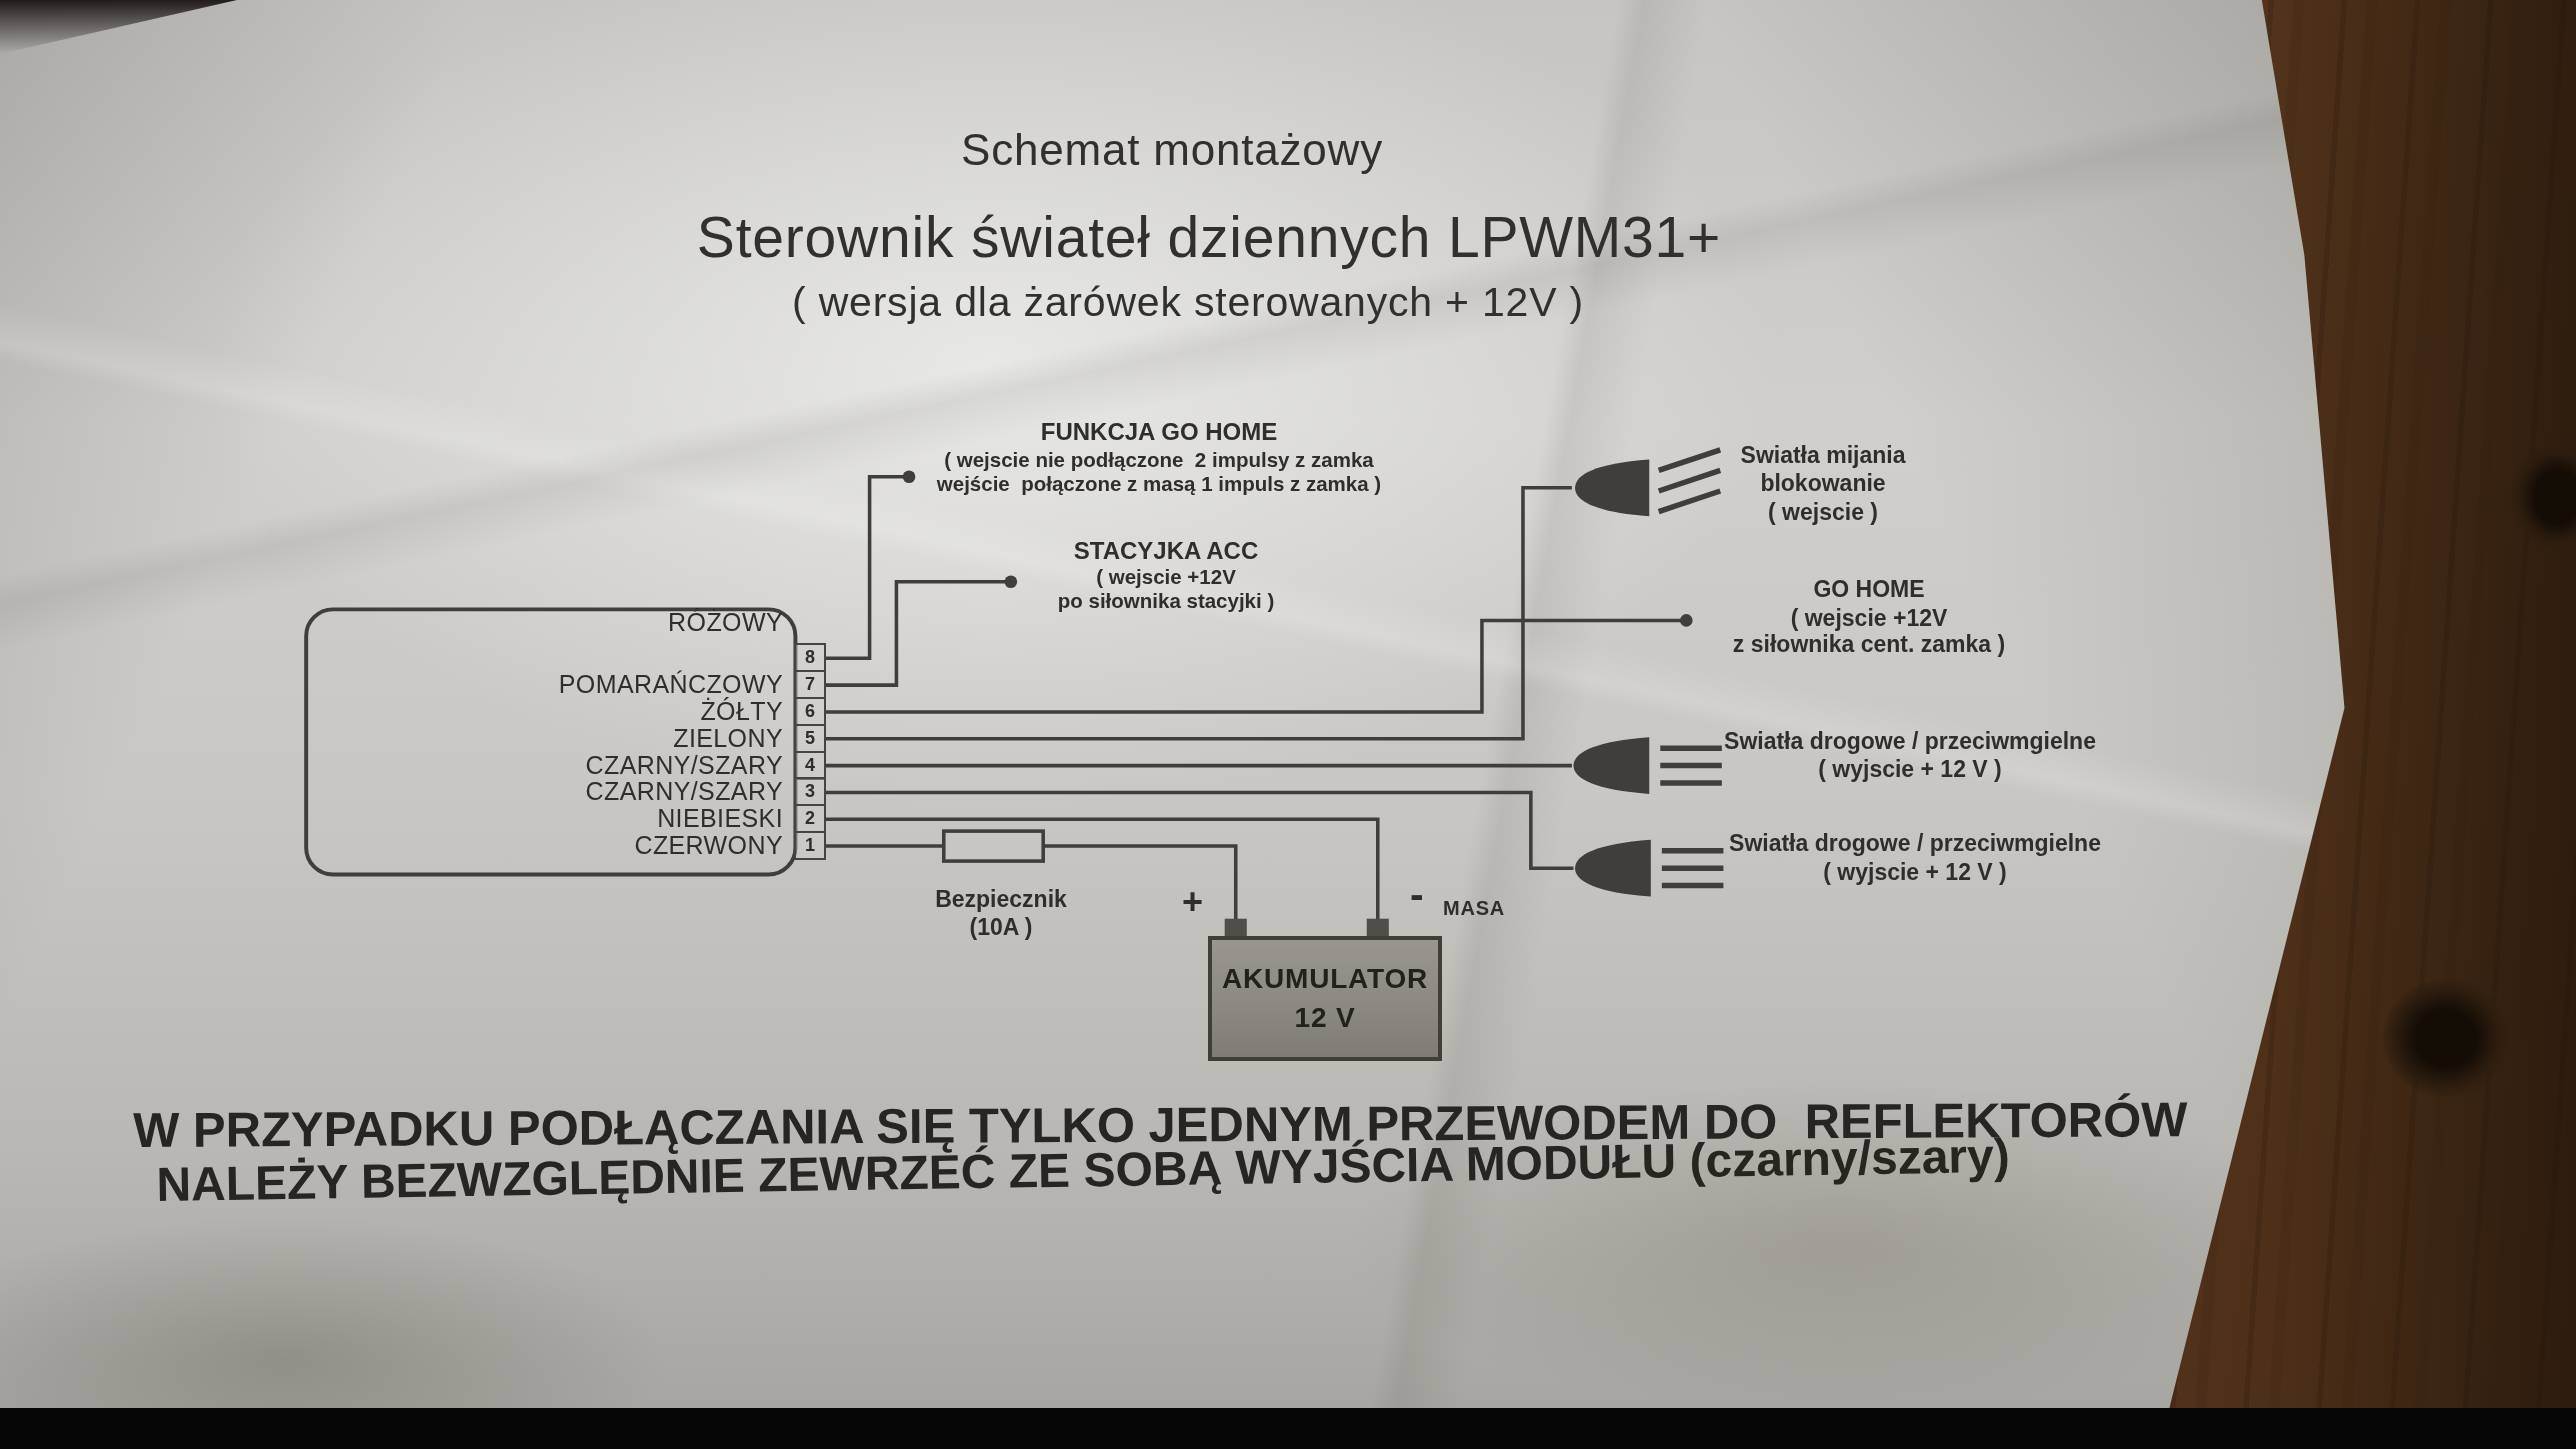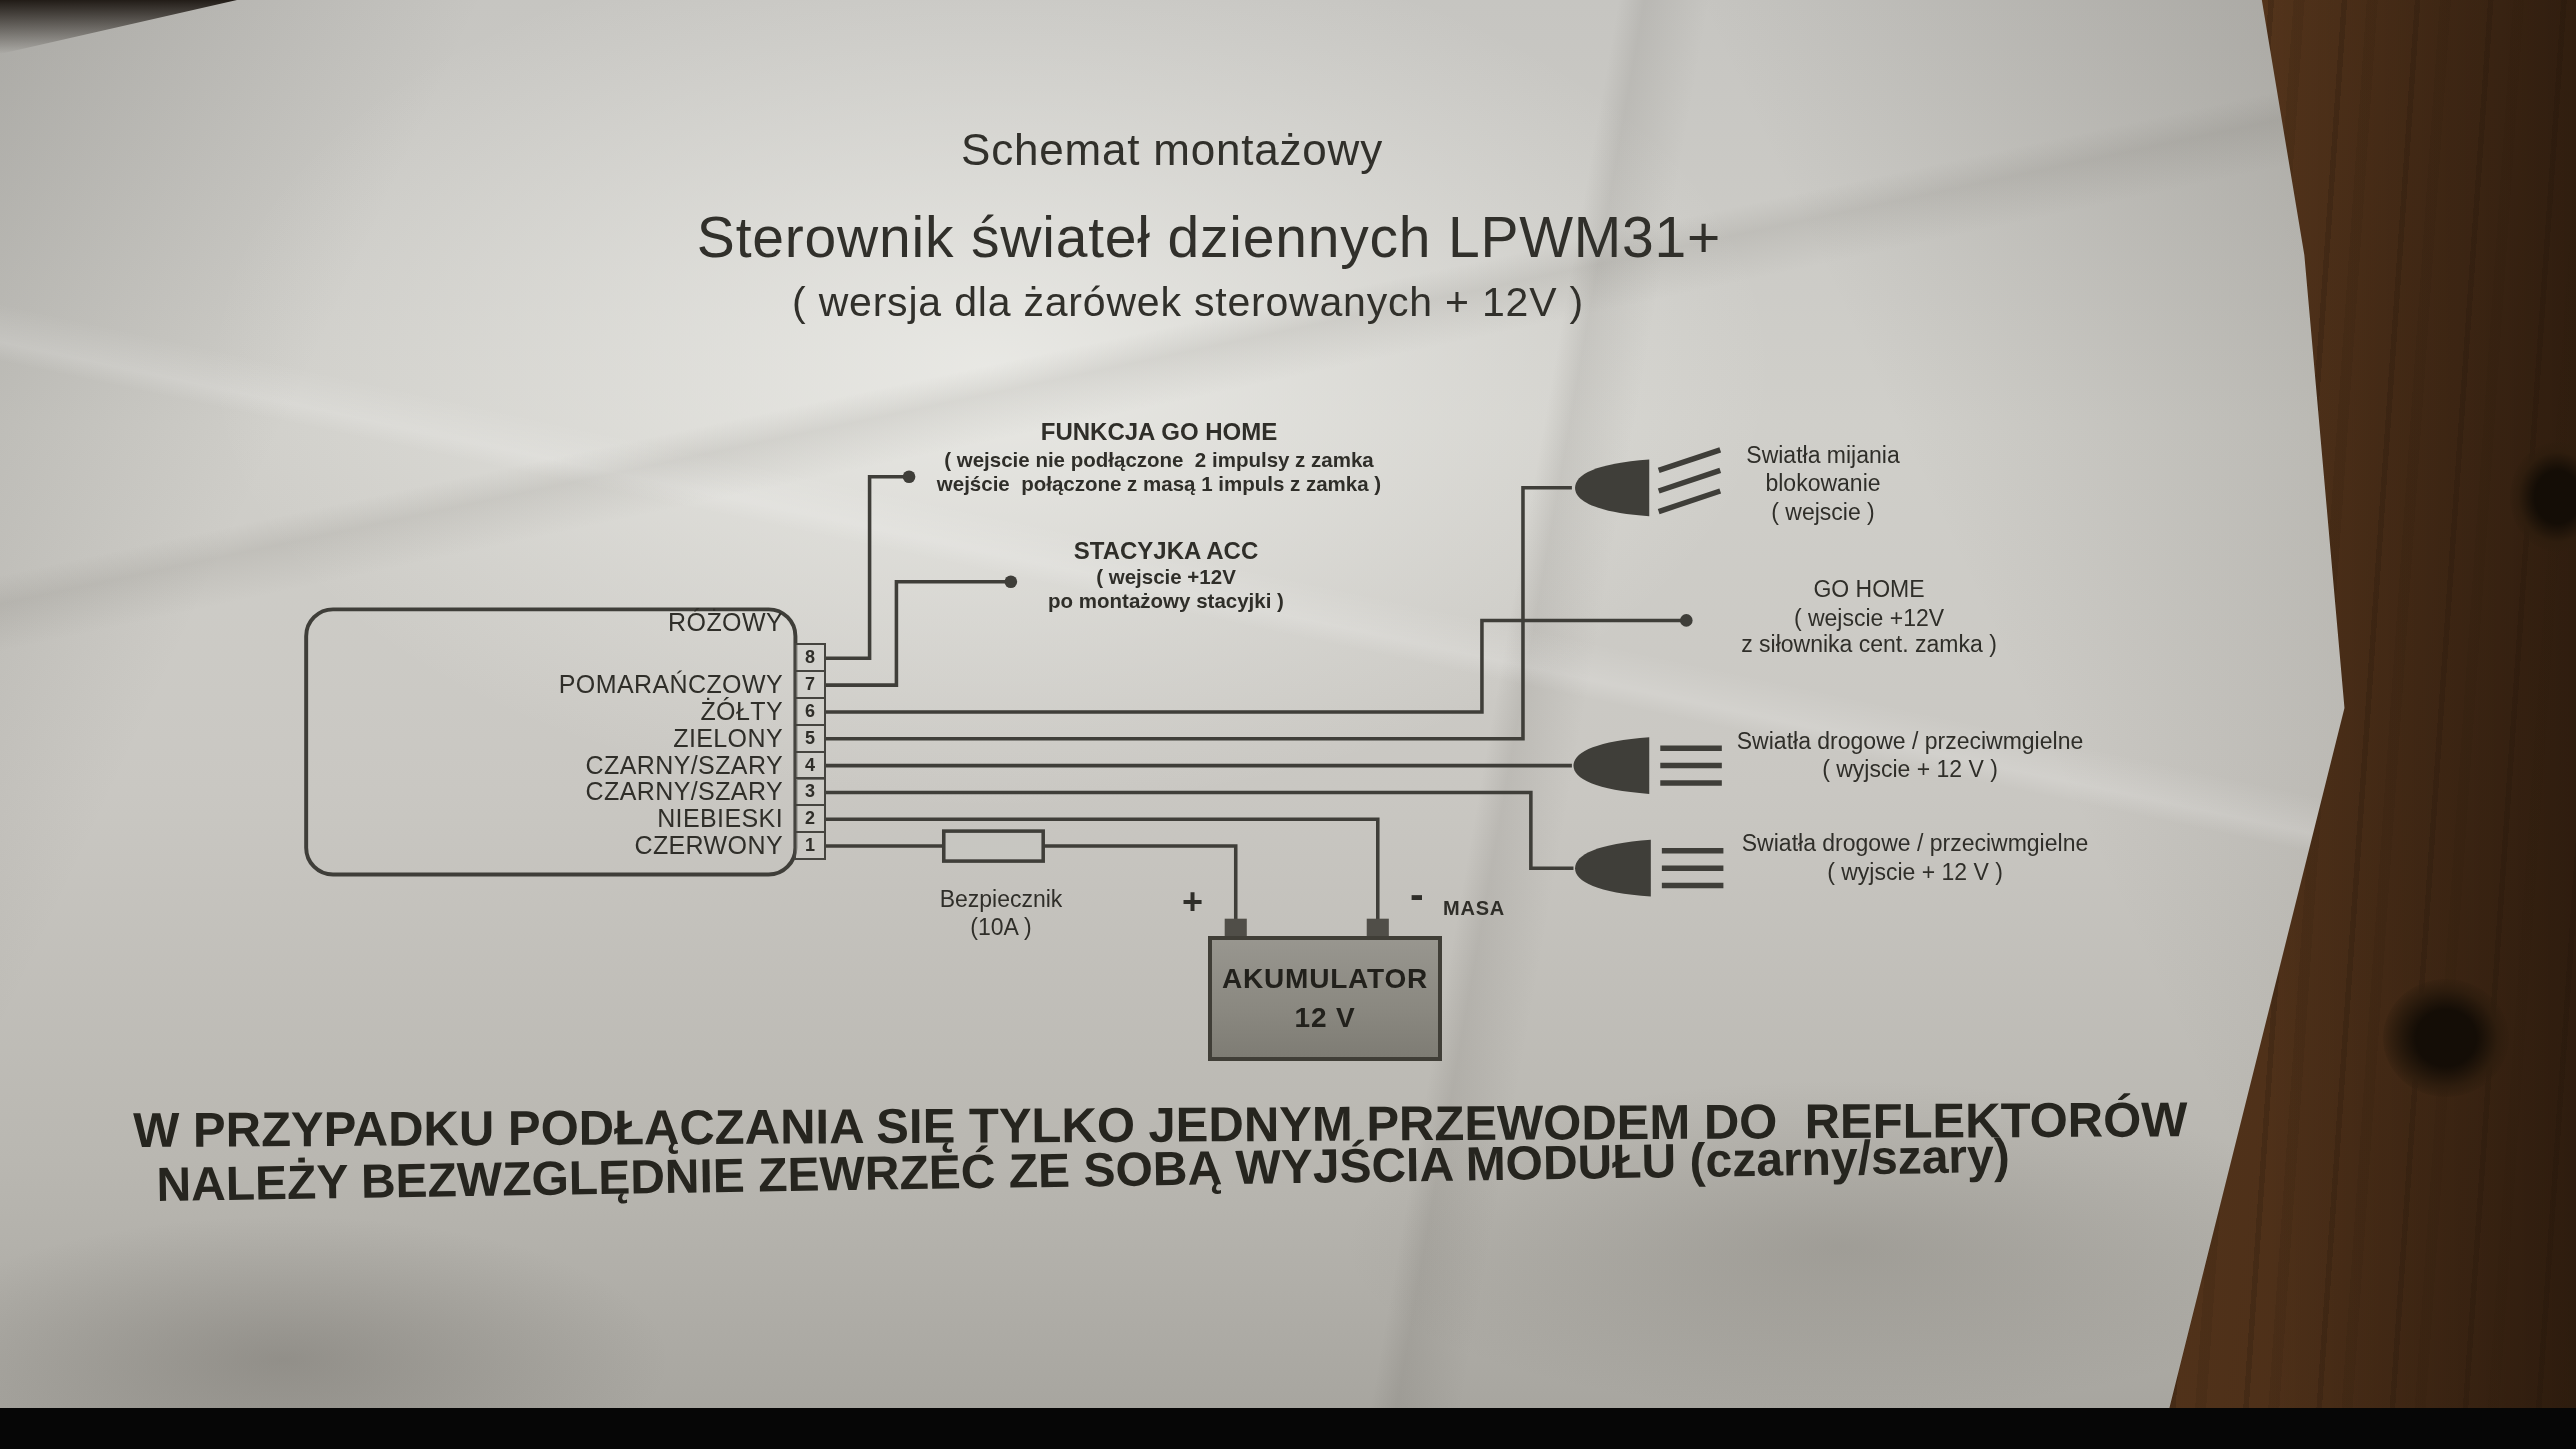--- a/index.html
+++ b/index.html
@@ -51,21 +51,21 @@
   .title2 { font-size:57px; letter-spacing:0.8px; color:#31302b; }
   .title3 { font-size:41px; letter-spacing:0.8px; color:#31302b; }
 
   .pinlabel { right:1793px; font-size:25px; letter-spacing:0.4px; line-height:29px; text-align:right; }
   .pinbox { position:absolute; left:794px; width:32px; height:29px; border:2.4px solid #45443f;
     font-size:18px; font-weight:bold; color:#2f2e29; text-align:center; line-height:25px;
     background:rgba(210,209,204,0.35); }
 
   .ann-t { font-size:24px; font-weight:bold; }
   .ann   { font-size:20.5px; font-weight:bold; }
-  .side  { font-size:23px; font-weight:normal; }
+  .side  { font-size:23px; font-weight:bold; }
 
   .battery { position:absolute; left:1208px; top:936px; width:234px; height:125px;
     border:4px solid #403e37;
     background: linear-gradient(180deg,#98968f,#8a8880 60%,#7e7c74);
     display:flex; flex-direction:column; align-items:center; justify-content:center; gap:6.3px;
     font-weight:bold; font-size:28px; color:#22211c; letter-spacing:0.8px; }
 
   .footer1 { left:133px; top:1102px; font-size:49px; font-weight:bold; color:#26251f;
     transform: rotate(-0.3deg); transform-origin:left top; }
   .footer2 { left:156px; top:1157px; font-size:48px; font-weight:bold; color:#26251f;
@@ -143,21 +143,21 @@
   <div class="t pinlabel" style="top:777px;">CZARNY/SZARY</div>
   <div class="t pinlabel" style="top:804px;">NIEBIESKI</div>
   <div class="t pinlabel" style="top:831px;">CZERWONY</div>
 
   <div class="t c ann-t" style="left:1159px; top:418px;">FUNKCJA GO HOME</div>
   <div class="t c ann" style="left:1159px; top:448px;">( wejscie nie podłączone  2 impulsy z zamka</div>
   <div class="t c ann" style="left:1159px; top:472px;">wejście  połączone z masą 1 impuls z zamka )</div>
 
   <div class="t c ann-t" style="left:1166px; top:537px;">STACYJKA ACC</div>
   <div class="t c ann" style="left:1166px; top:565px;">( wejscie +12V</div>
-  <div class="t c ann" style="left:1166px; top:589px;">po montażowy stacyjki )</div>
+  <div class="t c ann" style="left:1166px; top:589px;">po siłownika stacyjki )</div>
 
   <div class="t c side" style="left:1823px; top:442px;">Swiatła mijania</div>
   <div class="t c side" style="left:1823px; top:470px;">blokowanie</div>
   <div class="t c side" style="left:1823px; top:499px;">( wejscie )</div>
 
   <div class="t c side" style="left:1869px; top:576px;">GO HOME</div>
   <div class="t c side" style="left:1869px; top:605px;">( wejscie +12V</div>
   <div class="t c side" style="left:1869px; top:631px;">z siłownika cent. zamka )</div>
 
   <div class="t c side" style="left:1910px; top:728px;">Swiatła drogowe / przeciwmgielne</div>

